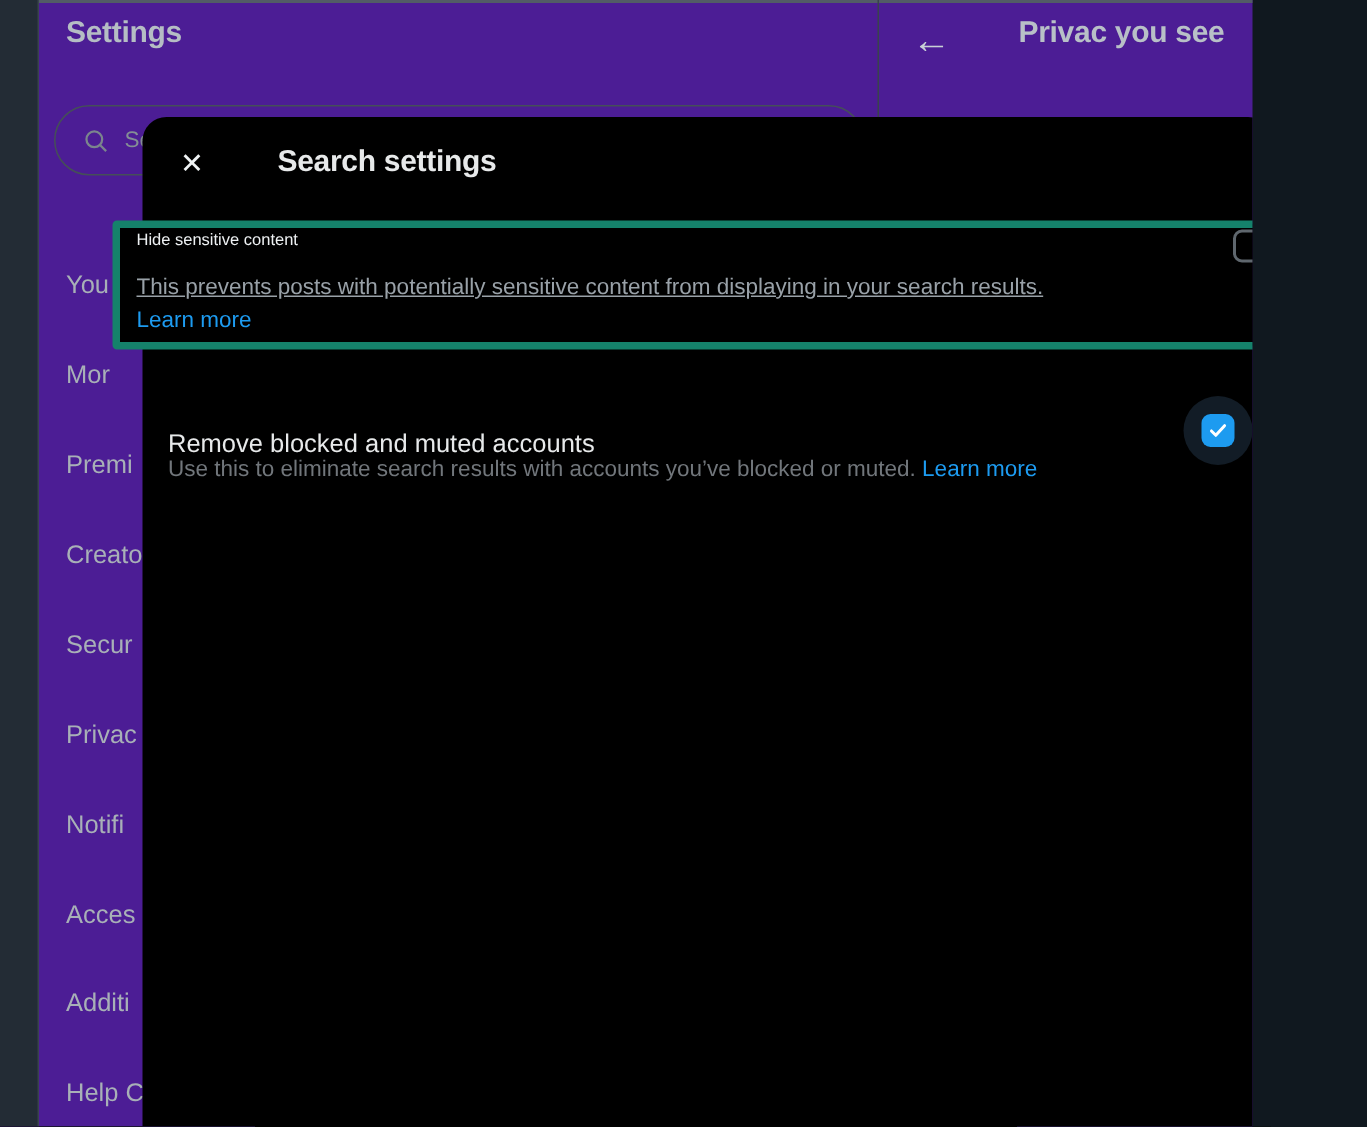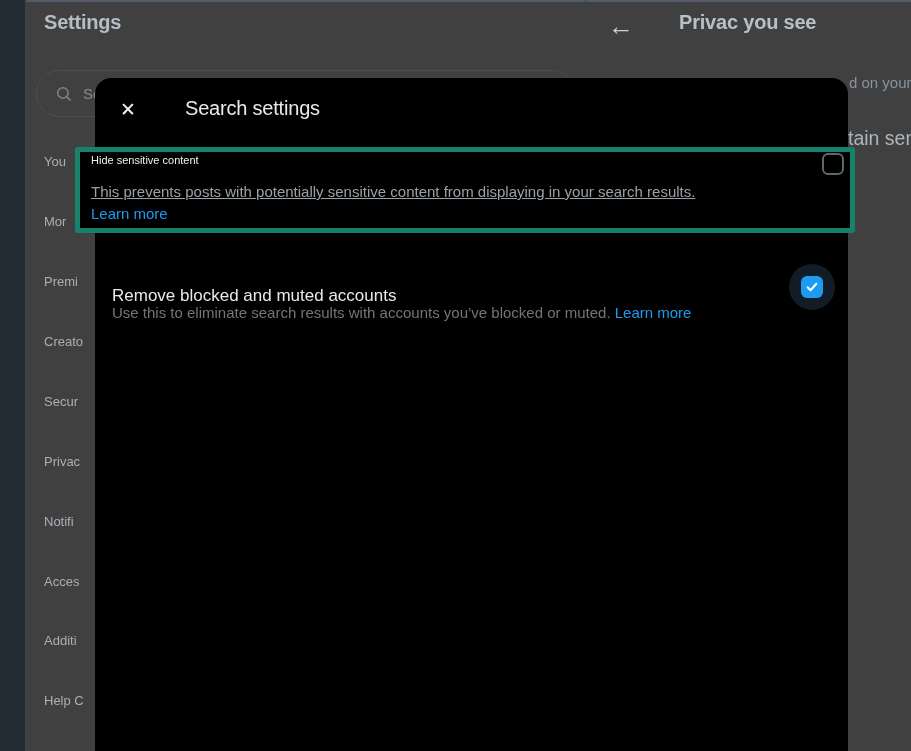--- a/index.html
+++ b/index.html
@@ -1,56 +1,56 @@
 <!DOCTYPE html>
 <html><head>
 <meta charset="utf-8">
 <style>
   html,body{margin:0;padding:0;background:#10181f;}
   *{box-sizing:border-box;}
   .screen{
-    position:relative;width:911px;height:751px;overflow:hidden;
-    background:#404040;
+    position:relative;width:835px;height:751px;overflow:hidden;
+    background:#4c1d95;
     font-family:"Liberation Sans", sans-serif;
     -webkit-font-smoothing:antialiased;
   }
   .topline{position:absolute;left:0;top:0;width:911px;height:2px;background:#525C66;}
   .leftstrip{position:absolute;left:0;top:0;width:26px;height:751px;background:#232C35;border-right:1px solid #39434D;}
 
   
   .settings-title{position:absolute;left:44px;top:11px;font-size:20px;font-weight:700;color:#B5BDC4;letter-spacing:-0.2px;}
   .search-pill{
     position:absolute;left:36px;top:70px;width:540px;height:47px;
     border:1.5px solid #454F58;border-radius:24px;display:flex;align-items:center;
   }
   .search-pill .mag{margin-left:18px;display:flex;align-items:center;}
   .search-pill .ph{margin-left:10px;font-size:15px;color:#848D95;}
   .nav-item{
     position:absolute;left:44px;height:22px;line-height:22px;
-    font-size:13px;color:#A8B0B7;white-space:nowrap;cursor:pointer;
+    font-size:17px;color:#A8B0B7;white-space:nowrap;cursor:pointer;margin-top:28px;
   }
 
   
   .divider-v{position:absolute;left:585px;top:0;width:1px;height:751px;background:#39434D;}
   .back-arrow{position:absolute;left:608px;top:8px;font-size:26px;color:#C8D0D6;line-height:36px;cursor:pointer;}
   .detail-title{position:absolute;left:679px;top:11px;font-size:20px;font-weight:700;color:#B8C0C7;letter-spacing:-0.2px;}
   .frag1{position:absolute;left:849px;top:74px;font-size:15px;color:#89939C;white-space:nowrap;}
   .frag2{position:absolute;left:848px;top:127px;font-size:19.5px;color:#AEB6BD;white-space:nowrap;}
 
   
   .modal{
     position:absolute;left:95px;top:78px;width:753px;height:673px;
     background:#000;border-radius:16px 16px 0 0;z-index:10;
   }
   .modal-close{
     position:absolute;left:16px;top:14px;width:34px;height:34px;border-radius:50%;
     display:flex;align-items:center;justify-content:center;
     font-size:19px;color:#EFF3F4;cursor:pointer;
   }
-  .modal-title{position:absolute;left:90px;top:19px;font-size:20px;font-weight:400;color:#E7E9EA;letter-spacing:-0.2px;}
+  .modal-title{position:absolute;left:90px;top:19px;font-size:20px;font-weight:700;color:#E7E9EA;letter-spacing:-0.2px;}
 
   .row2-title{position:absolute;left:17px;top:208px;font-size:17px;color:#E7E9EA;}
   .row2-desc{position:absolute;left:17px;top:226px;font-size:15px;color:#71767B;white-space:nowrap;}
   .row2-desc .link{color:#1D9BF0;cursor:pointer;}
   .halo{
     position:absolute;left:694px;top:186px;width:46px;height:46px;border-radius:50%;
     background:#121C26;display:flex;align-items:center;justify-content:center;cursor:pointer;
   }
   .cb-checked{
     width:22px;height:22px;border-radius:6px;background:#1D9BF0;

